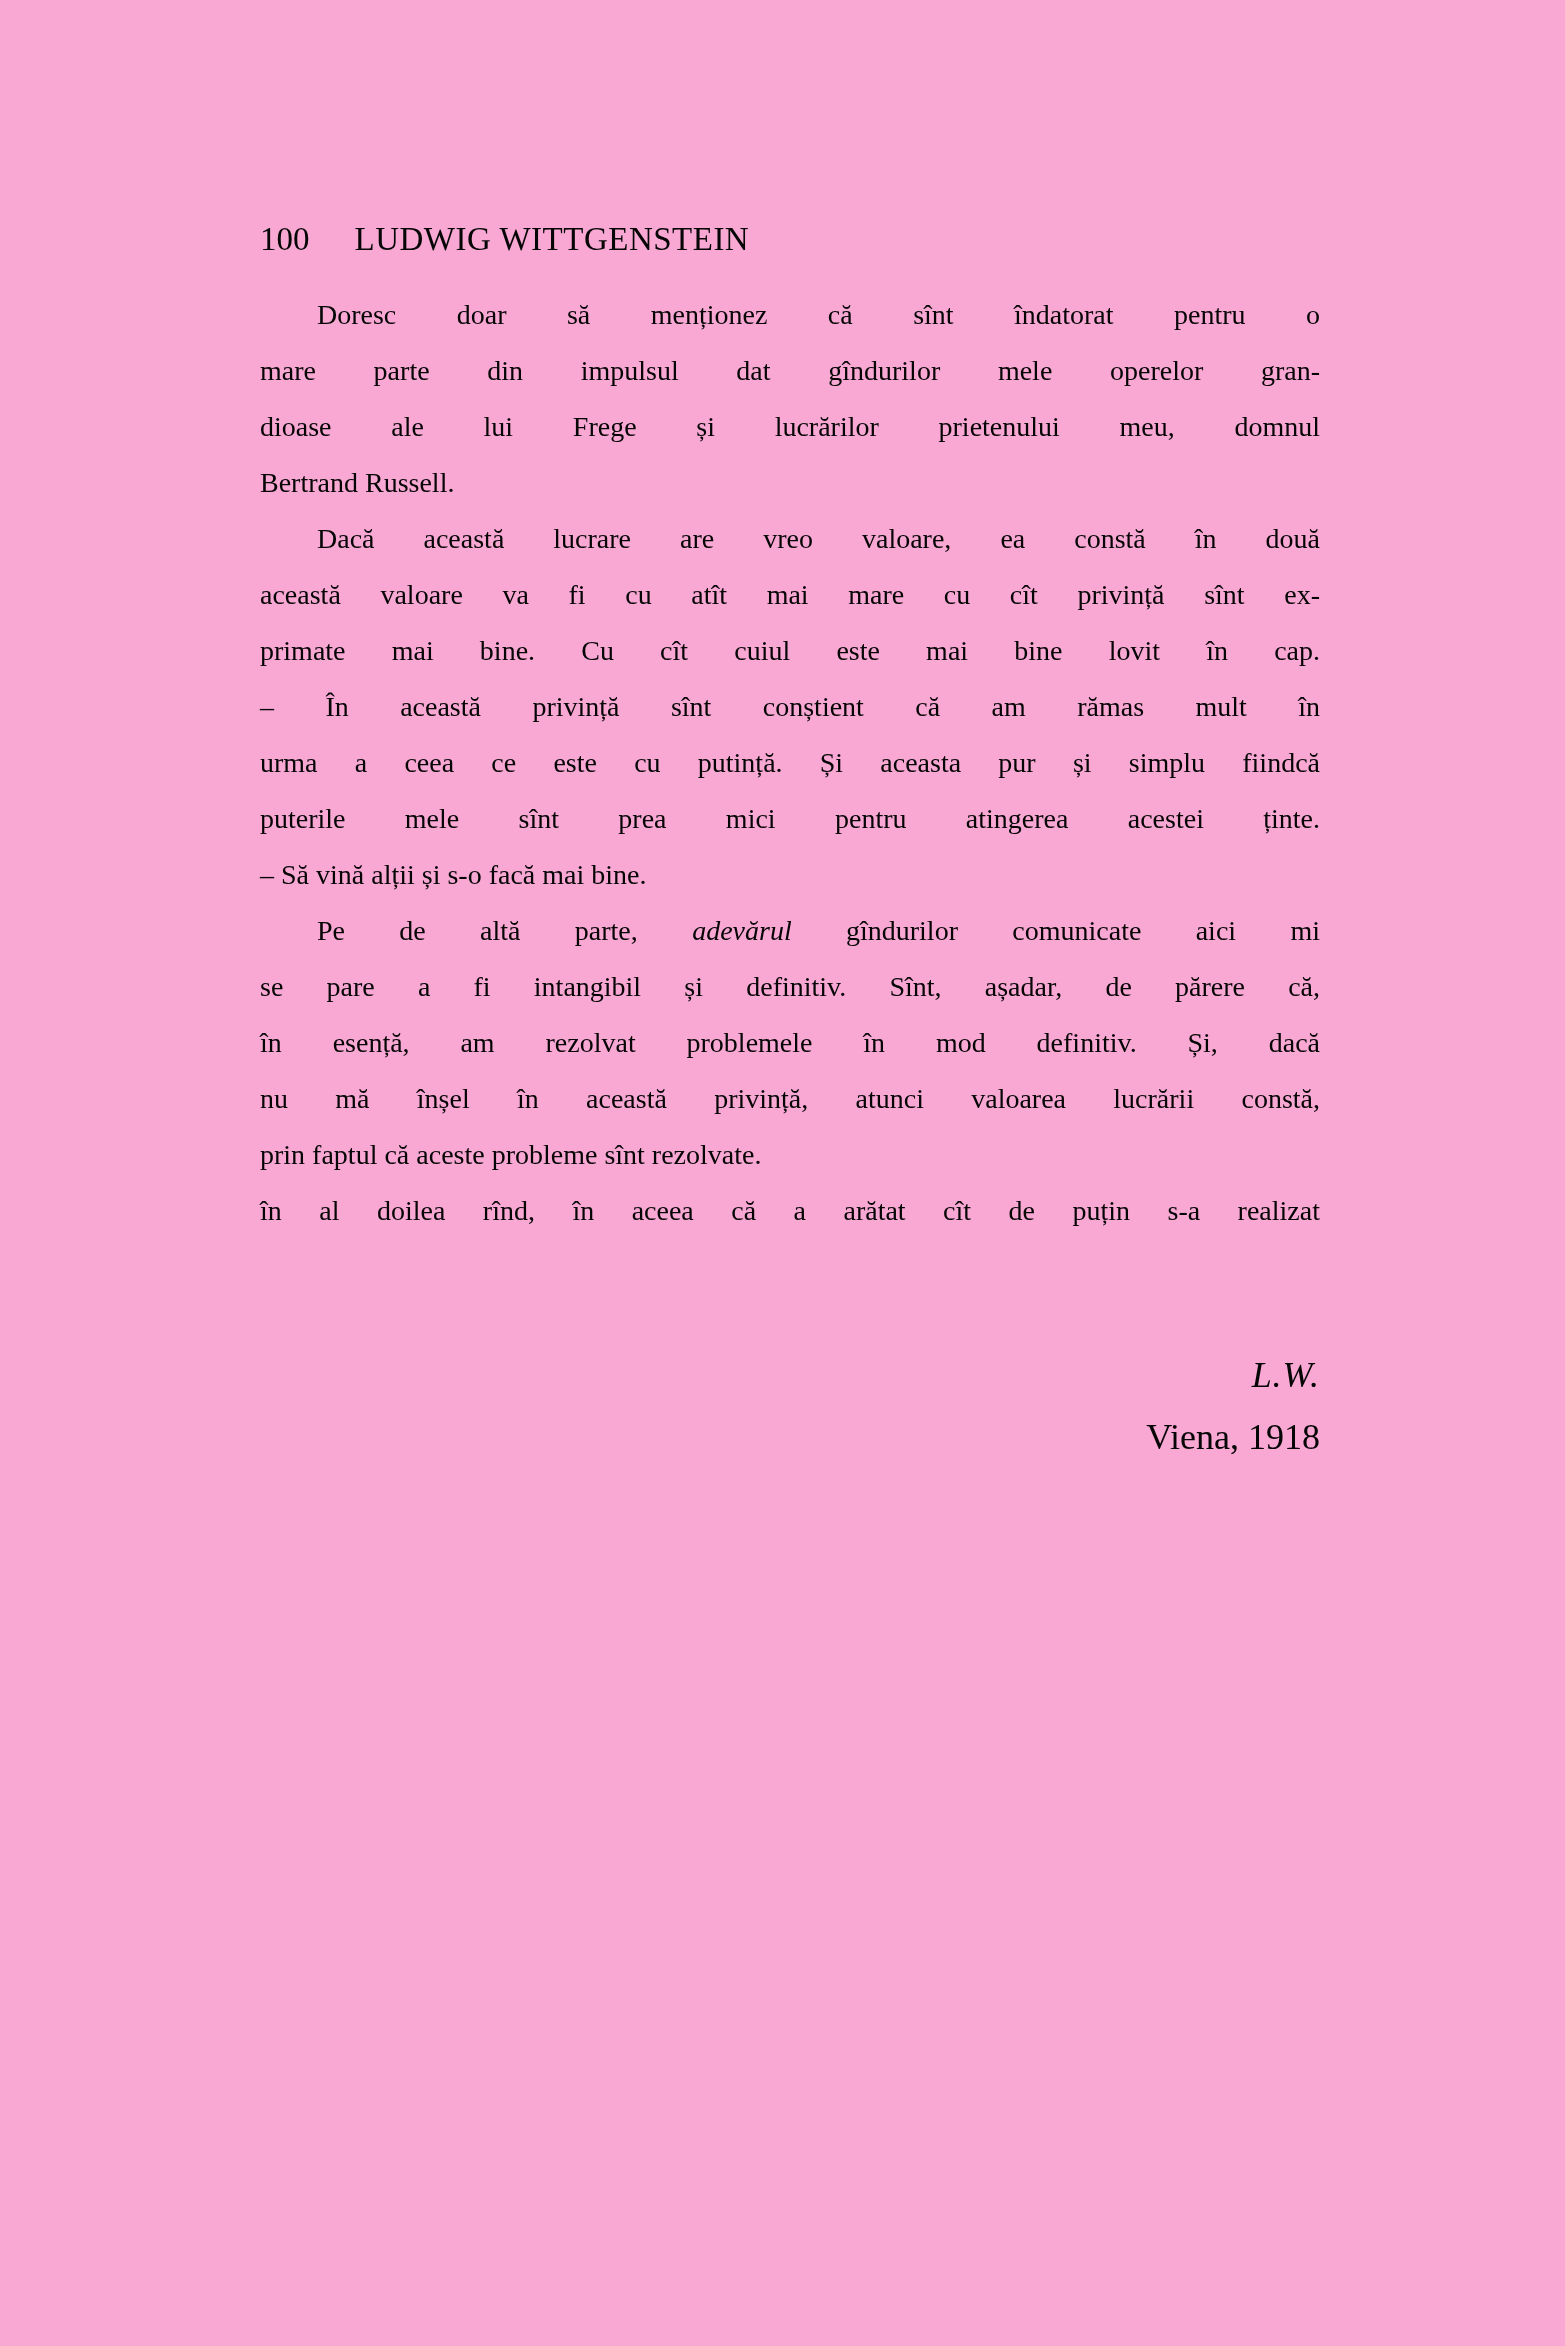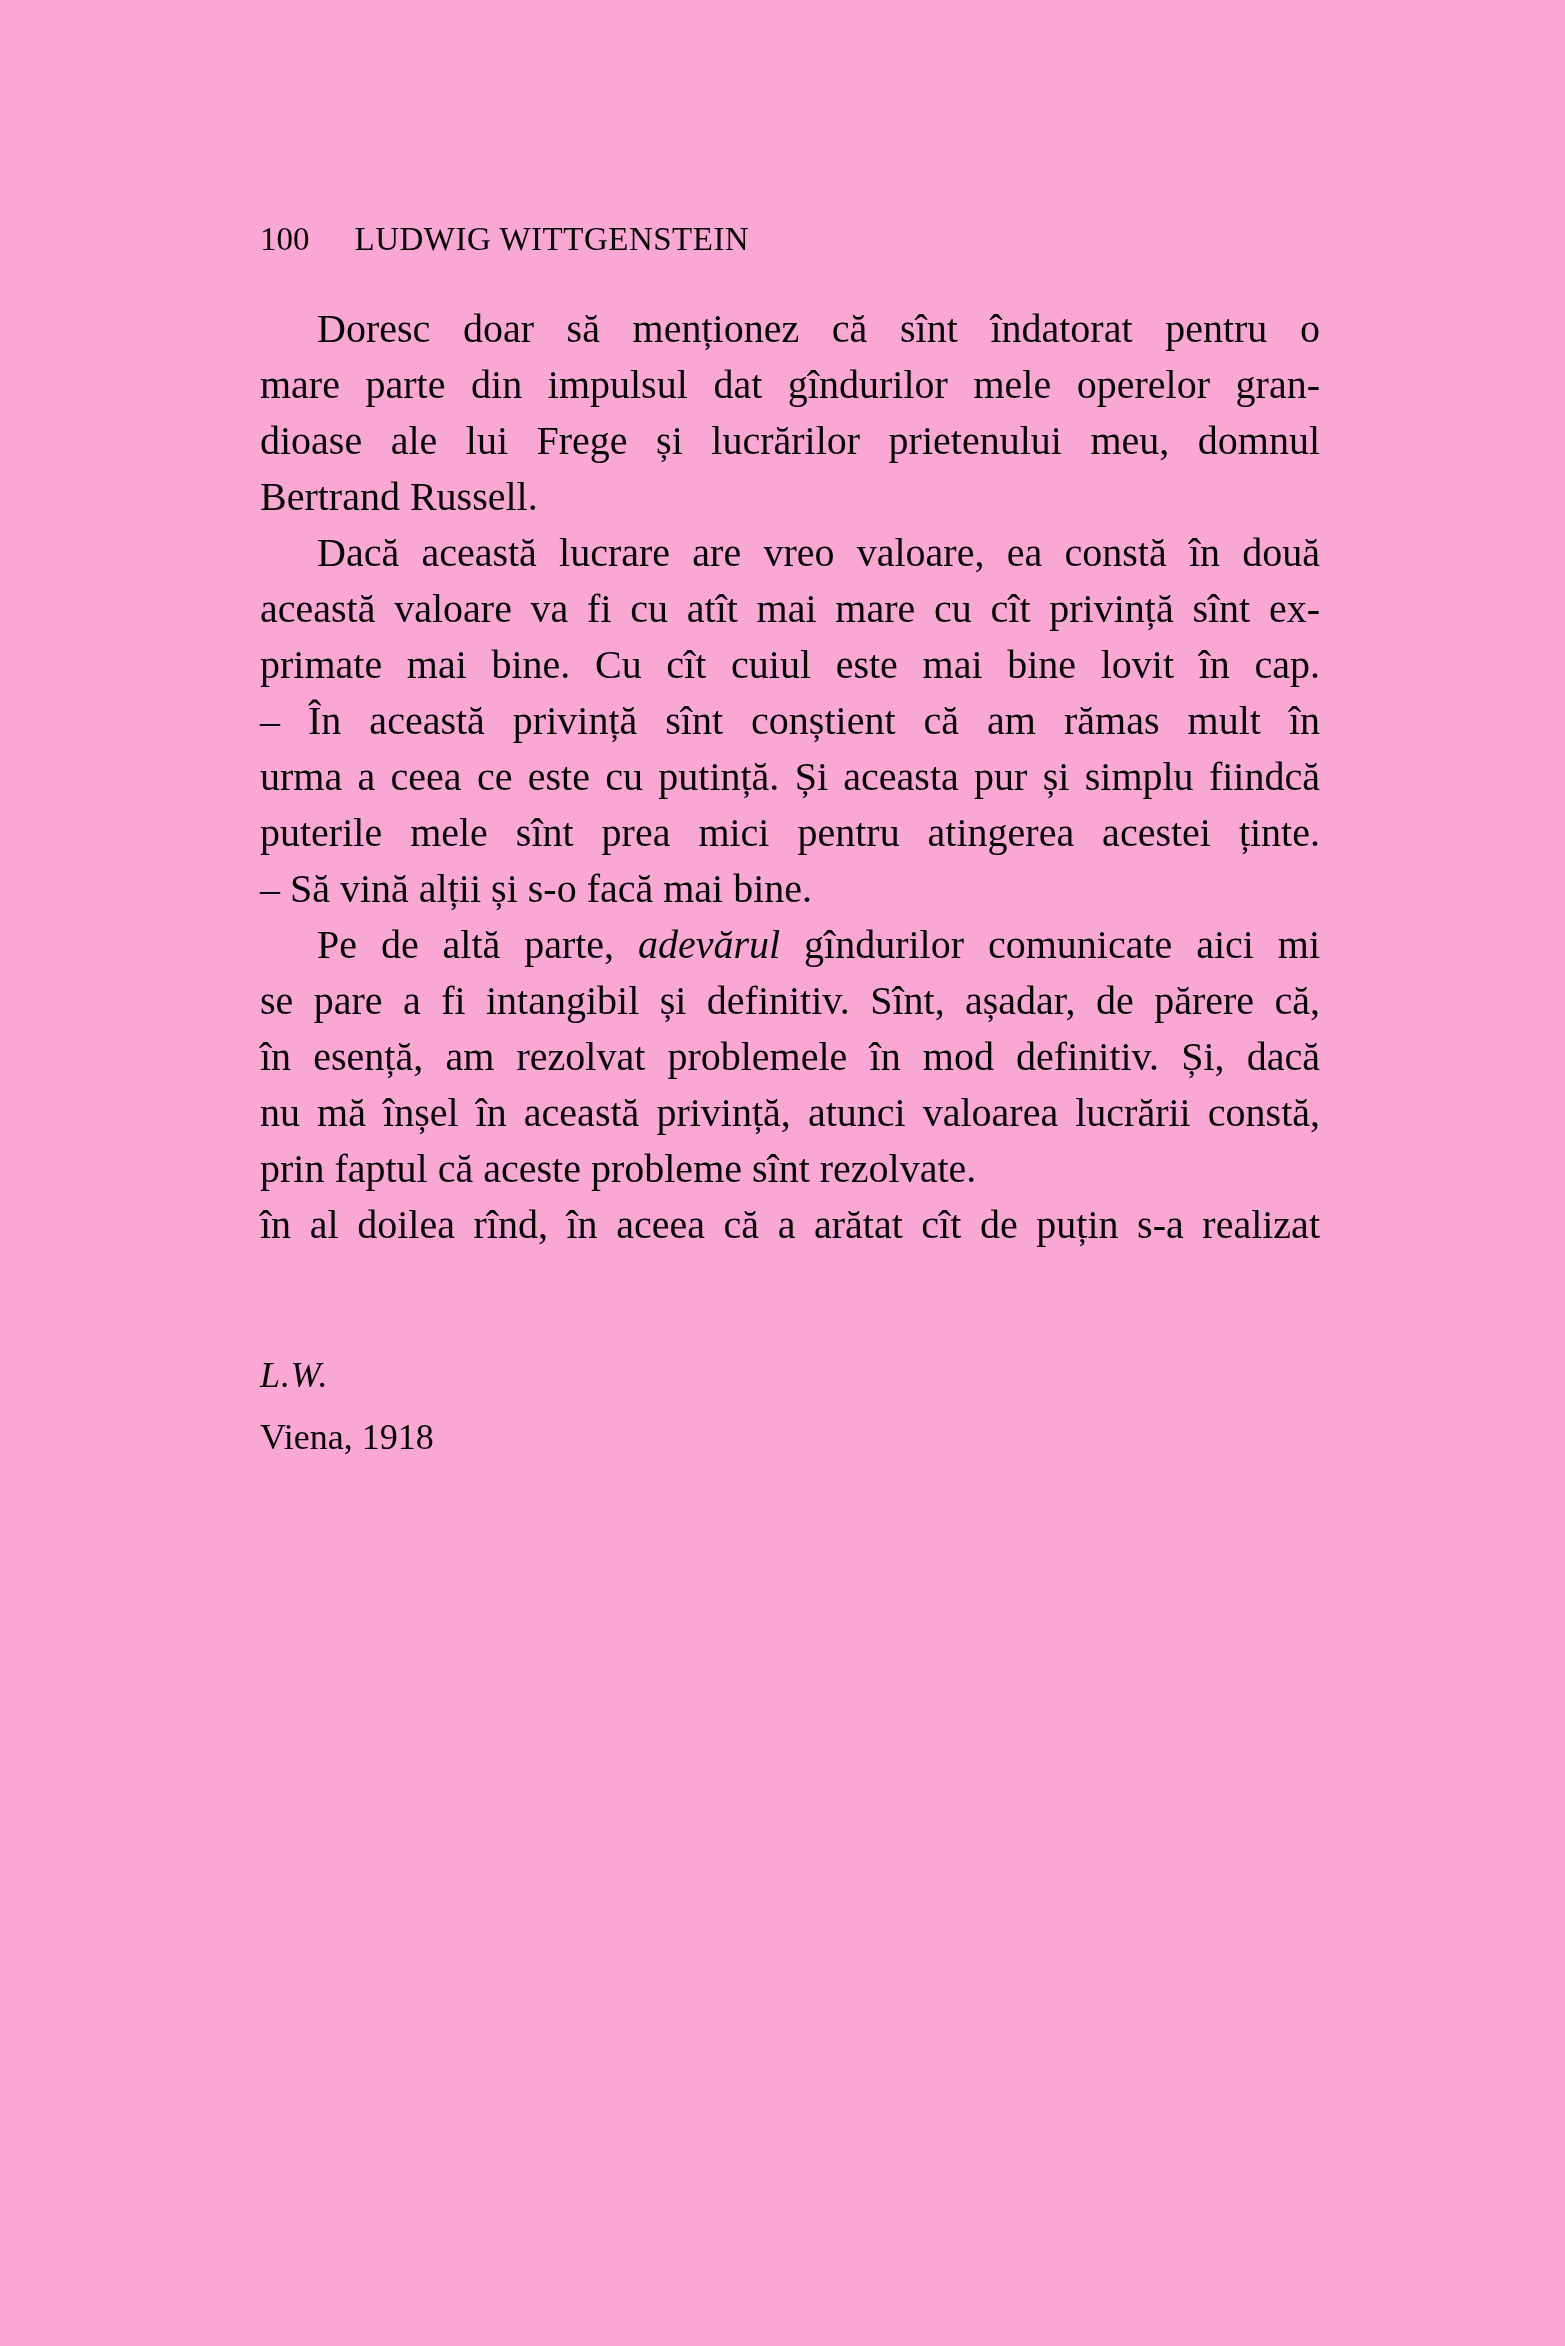--- a/index.html
+++ b/index.html
@@ -27,23 +27,23 @@
     line-height: 42px;
     white-space: nowrap;
   }
   .running-header .title {
     letter-spacing: 0.5px;
     margin-left: 7px;
   }
   .text-block {
     position: absolute;
     left: 260px;
-    top: 301px;
+    top: 287px;
     width: 1060px;
-    font-size: 40px;
+    font-size: 28px;
     line-height: 56px;
   }
   .line {
     text-align: justify;
     text-align-last: left;
     white-space: normal;
   }
   .line.just {
     text-align-last: justify;
   }
@@ -51,20 +51,21 @@
     padding-left: 57px;
   }
   .em {
     font-style: italic;
   }
   .signature {
     position: absolute;
     left: 260px;
     top: 1344px;
     width: 1060px;
+    text-align: right;
     font-size: 36px;
     line-height: 62px;
   }
   .signature .initials {
     font-style: italic;
     letter-spacing: 0.9px;
   }
 </style>
 </head>
 <body>

